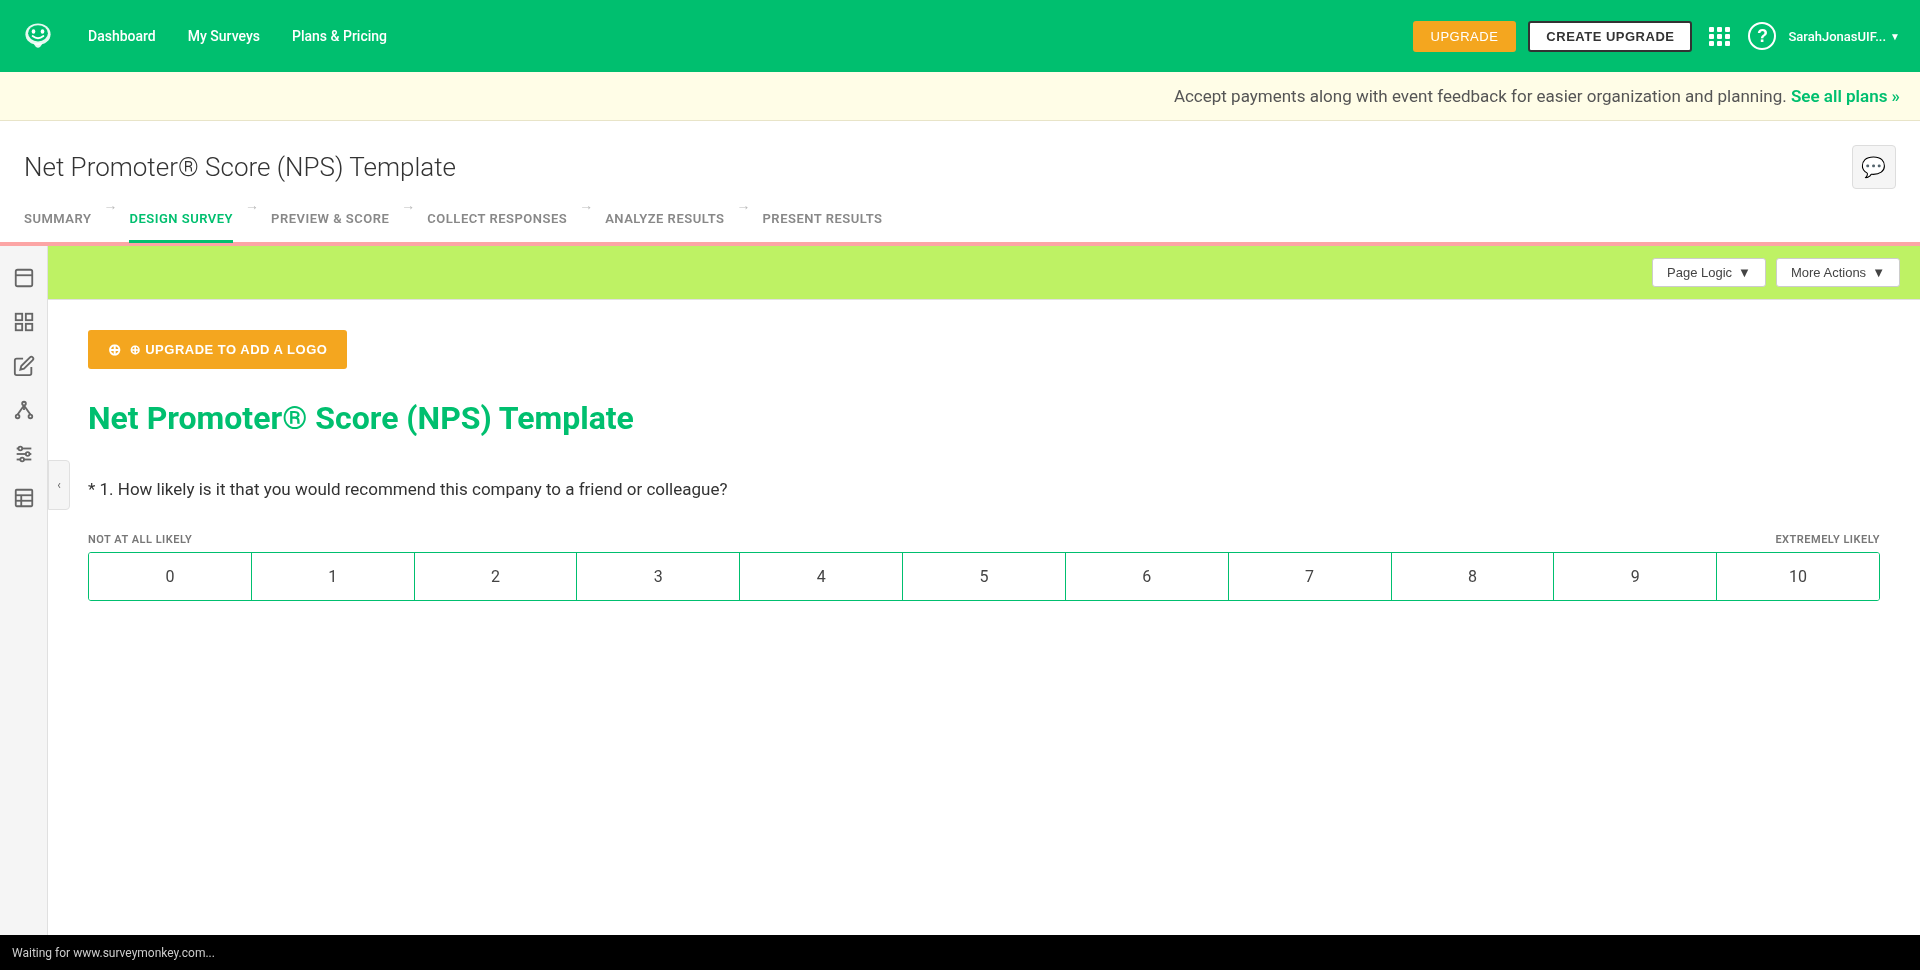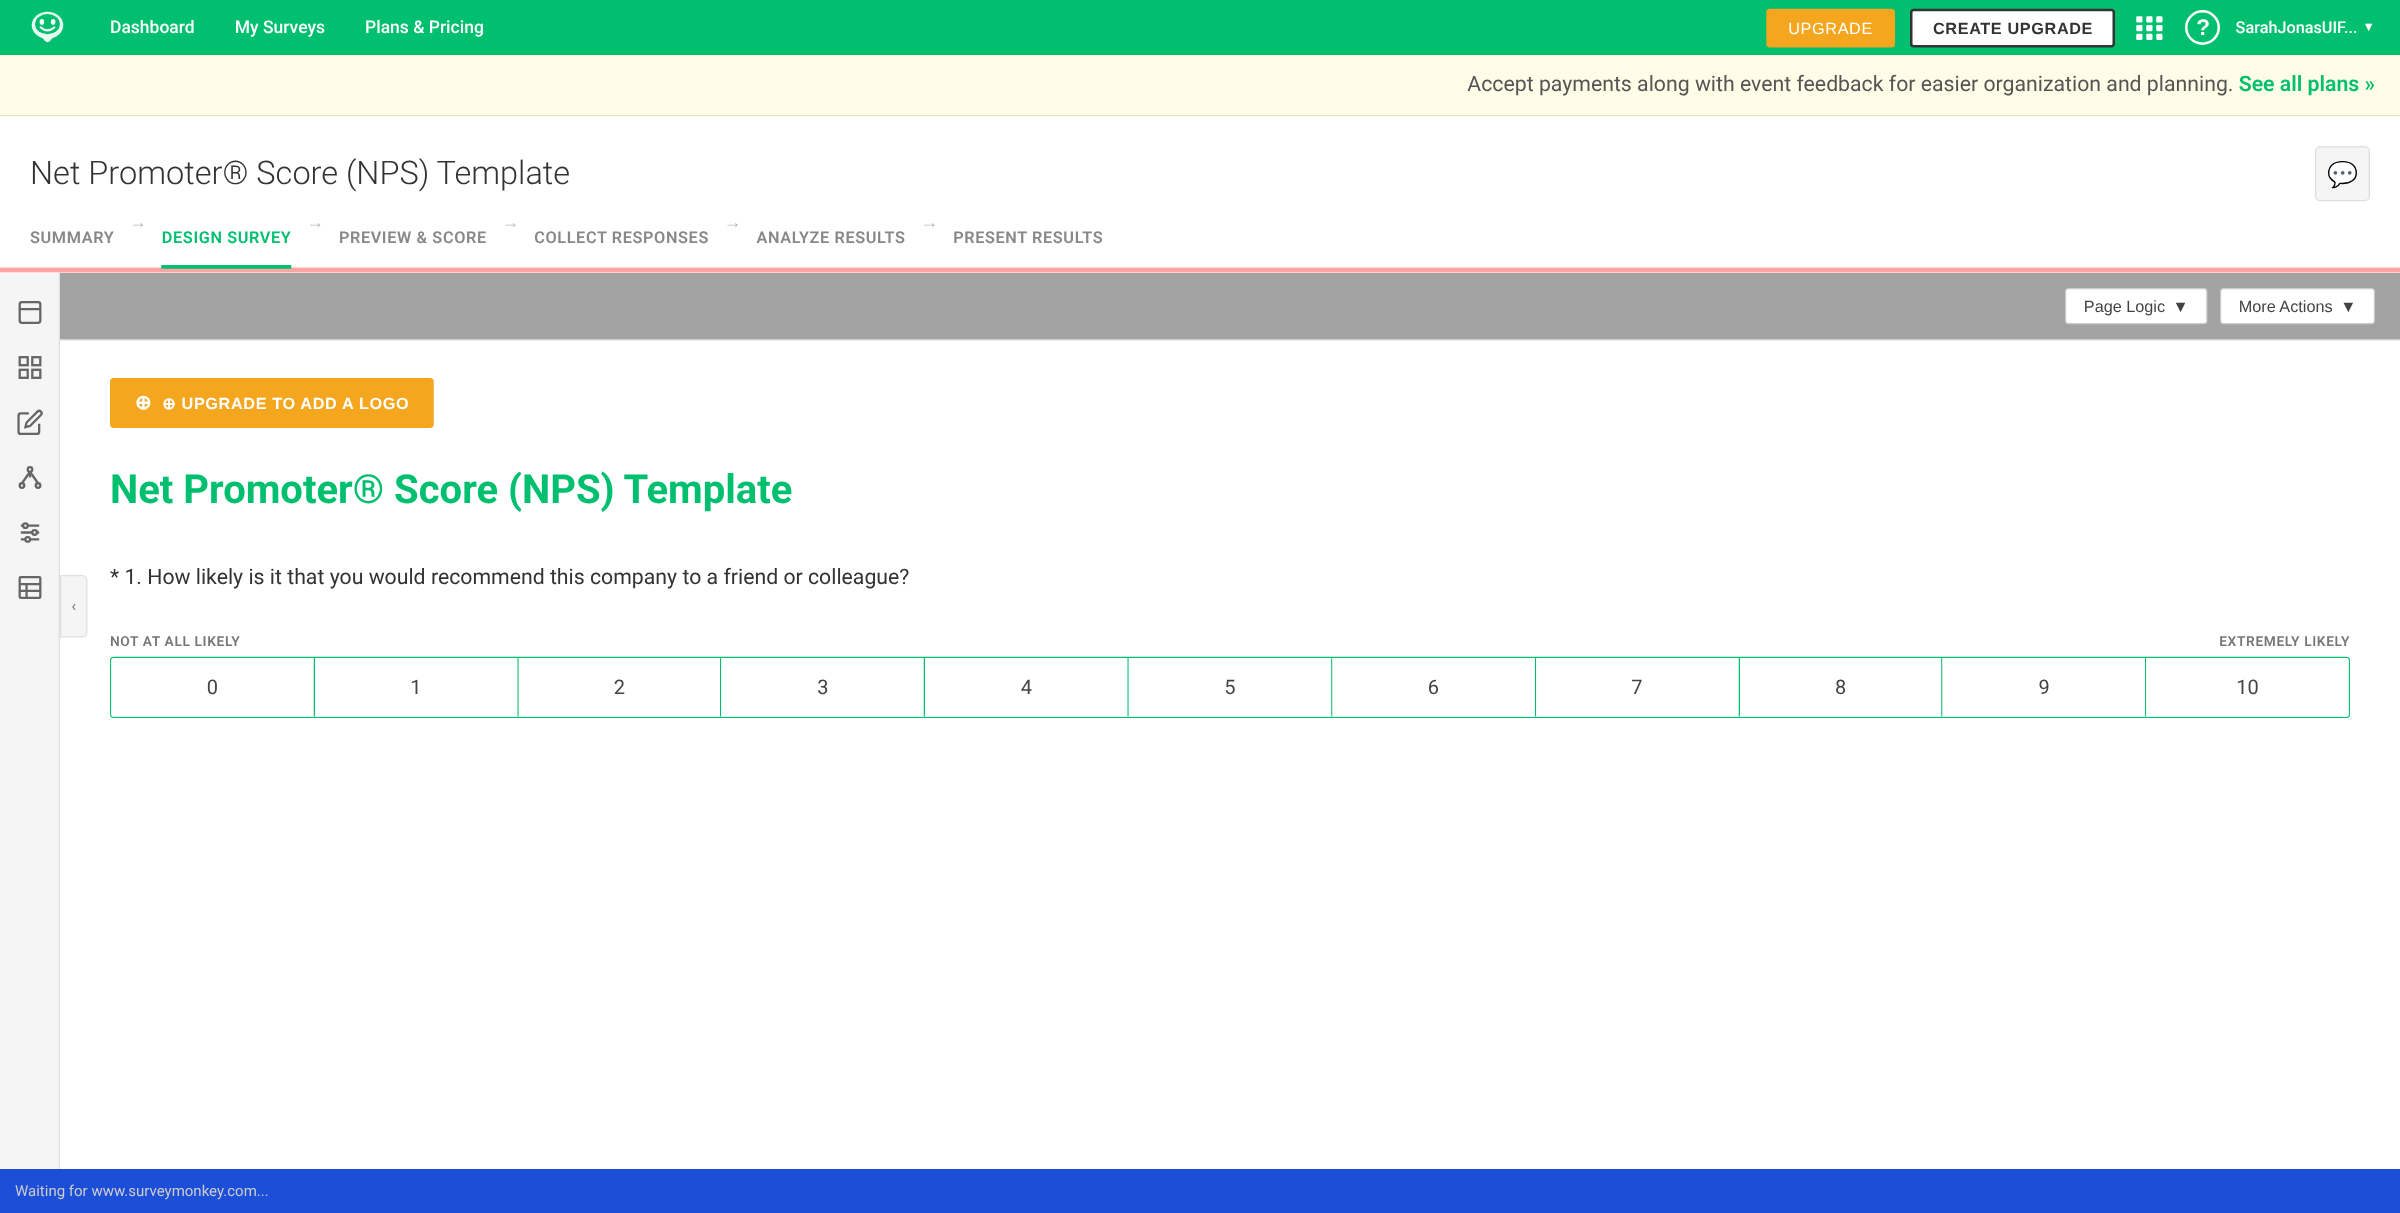--- a/index.html
+++ b/index.html
@@ -3,21 +3,21 @@
   <meta charset="utf-8">
   <style>
     * { box-sizing: border-box; margin: 0; padding: 0; }
     body { font-family: -apple-system, BlinkMacSystemFont, 'Segoe UI', Roboto, sans-serif; background: #fff; }
 
     
     .top-nav {
       background: #00bf6f;
       display: flex;
       align-items: center;
-      height: 44px;
+      height: 72px;
       padding: 0 20px;
       position: relative;
       z-index: 100;
     }
     .nav-logo {
       width: 36px; height: 36px; margin-right: 20px; flex-shrink: 0;
     }
     .nav-links { display: flex; gap: 8px; flex: 1; }
     .nav-link {
       color: #fff; text-decoration: none; font-size: 14px; font-weight: 500;
@@ -104,21 +104,21 @@
       cursor: pointer; border-radius: 4px; color: #666; font-size: 18px;
       background: none; border: none;
     }
 
     
     .survey-area {
       flex: 1; background: #f0f0f0; overflow-y: auto; padding: 0;
     }
     .survey-toolbar {
       display: flex; justify-content: flex-end; align-items: flex-end;
-      padding: 12px 20px; background: #a3a3a3; border-bottom: 1px solid #e0e0e0; gap: 10px;
+      padding: 12px 20px; background: #bef264; border-bottom: 1px solid #e0e0e0; gap: 10px;
     }
     .toolbar-btn {
       background: #fff; border: 1px solid #ccc; border-radius: 3px;
       padding: 6px 14px; font-size: 13px; color: #444; cursor: pointer;
       display: flex; align-items: center; gap: 6px;
     }
 
     
     .survey-content {
       background: #fff; margin: 0; padding: 30px 40px 60px 40px;
@@ -158,21 +158,21 @@
       transform: translateY(-50%);
       background: #f5f5f5; border: 1px solid #e0e0e0;
       border-radius: 0 4px 4px 0; width: 22px; height: 50px;
       display: flex; align-items: center; justify-content: center;
       cursor: pointer; color: #666; font-size: 12px; z-index: 10;
     }
 
     
     .status-bar {
       position: fixed; bottom: 0; left: 0; right: 0;
-      background: #1d4ed8; color: #ccc; font-size: 12px;
+      background: #000000; color: #ccc; font-size: 12px;
       padding: 4px 12px; height: 35px; display: flex; align-items: center;
     }
 
     
     .grid-icon {
       display: grid; grid-template-columns: repeat(3,6px); gap: 2px;
     }
     .grid-dot { width: 5px; height: 5px; background: #fff; border-radius: 1px; }
   </style>
 </head>

